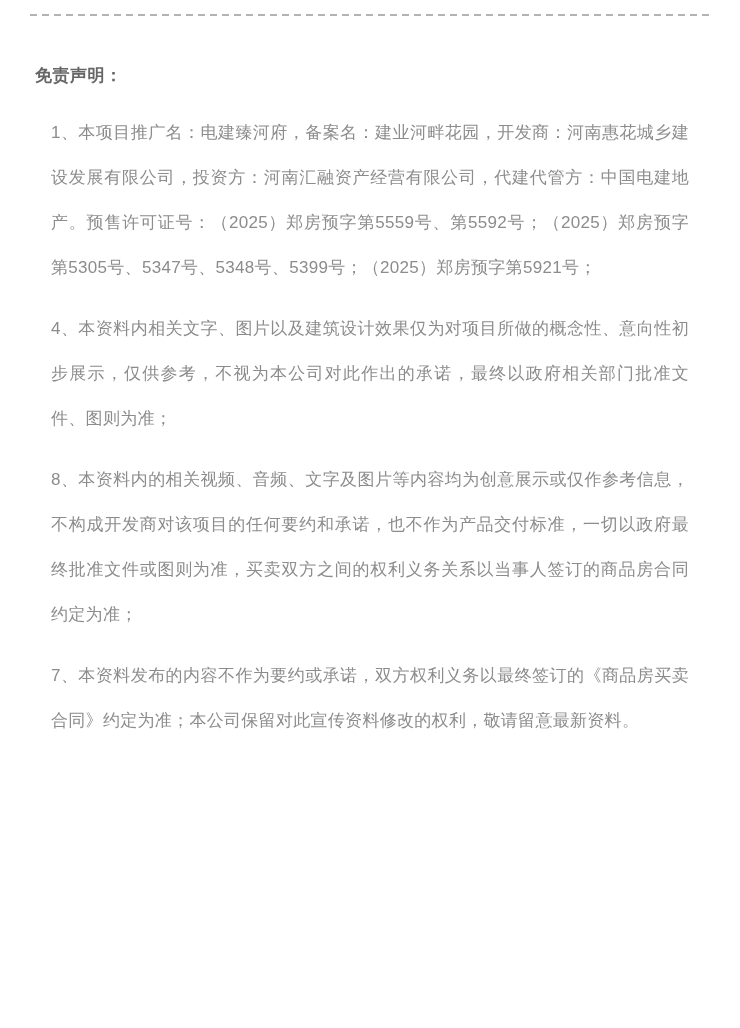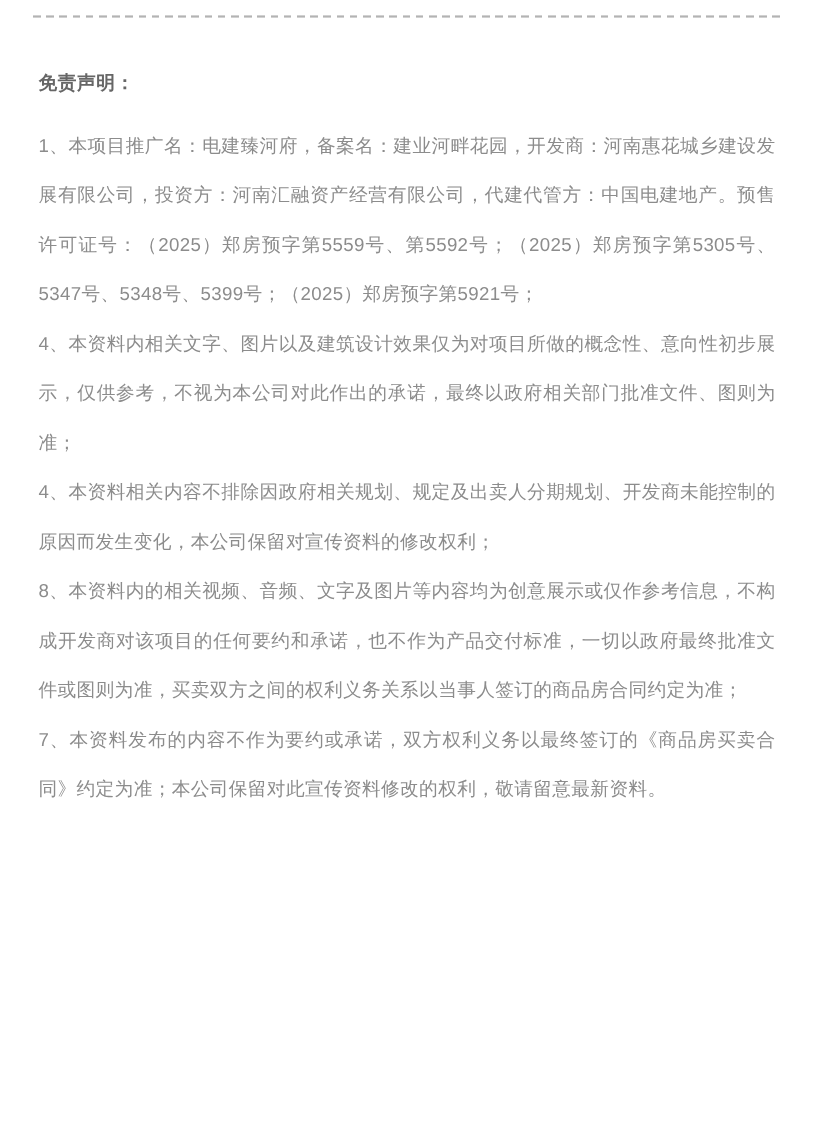--- a/index.html
+++ b/index.html
@@ -38,29 +38,28 @@
     margin-bottom: 22px;
     letter-spacing: 0.5px;
   }
   .para {
     font-size: 17px;
     color: #8c8c8c;
     line-height: 45px;
     text-align: justify;
     text-justify: inter-character;
     letter-spacing: 0.3px;
-    margin: 0;
+    margin: 16px;
   }
 </style>
 </head>
 <body>
 
 <div class="page">
   <div class="divider"></div>
   <div class="content">
     <div class="heading">免责声明：</div>
     <p class="para">1、本项目推广名：电建臻河府，备案名：建业河畔花园，开发商：河南惠花城乡建设发展有限公司，投资方：河南汇融资产经营有限公司，代建代管方：中国电建地产。预售许可证号：（2025）郑房预字第5559号、第5592号；（2025）郑房预字第5305号、5347号、5348号、5399号；（2025）郑房预字第5921号；</p>
     <p class="para">4、本资料内相关文字、图片以及建筑设计效果仅为对项目所做的概念性、意向性初步展示，仅供参考，不视为本公司对此作出的承诺，最终以政府相关部门批准文件、图则为准；</p>
-    <p class="para">4、本资料相关内容不排除因政府相关规划、规定及出卖人分期规划、开发商未能控制的原因而发生变化，本公司保留对宣传资料的修改权利；</p>
     <p class="para">8、本资料内的相关视频、音频、文字及图片等内容均为创意展示或仅作参考信息，不构成开发商对该项目的任何要约和承诺，也不作为产品交付标准，一切以政府最终批准文件或图则为准，买卖双方之间的权利义务关系以当事人签订的商品房合同约定为准；</p>
     <p class="para">7、本资料发布的内容不作为要约或承诺，双方权利义务以最终签订的《商品房买卖合同》约定为准；本公司保留对此宣传资料修改的权利，敬请留意最新资料。</p>
   </div>
 </div>
 
 </body></html>

